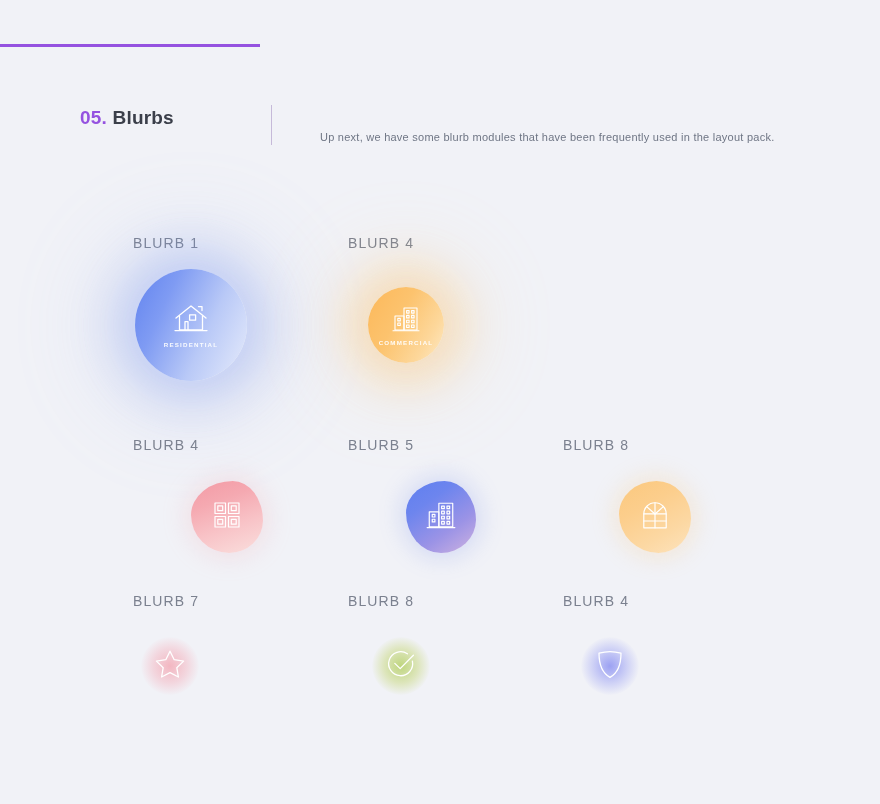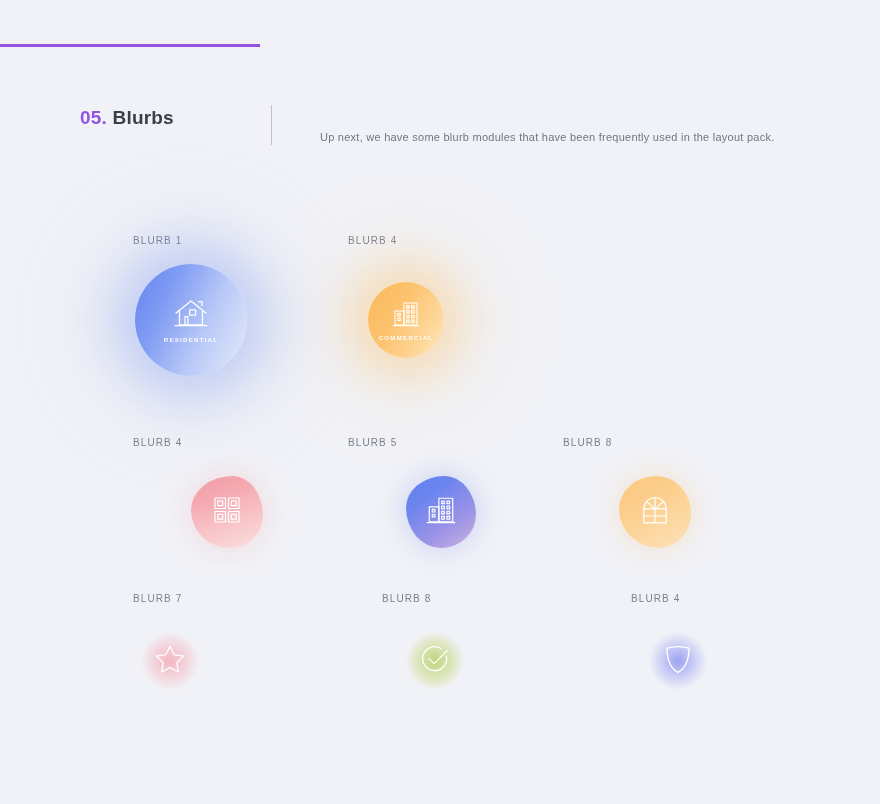--- a/index.html
+++ b/index.html
@@ -85,30 +85,30 @@
     top: 235px;
     left: 133px;
     width: 660px;
   }
   .row {
     position: relative;
     display: flex;
   }
   .row-1 { height: 202px; }
   .row-2 { height: 156px; }
-  .row-3 { height: 130px; gap: 34px; }
+  .row-3 { height: 130px; }
 
   .cell {
     position: relative;
     width: 215px;
     flex: 0 0 215px;
   }
 
   .cell-label {
-    font-size: 10px;
+    font-size: 14px;
     letter-spacing: 1.1px;
     color: #7b818f;
     font-weight: 400;
     white-space: nowrap;
   }
 
   .art {
     position: relative;
     margin-top: 16px;
     height: 150px;

